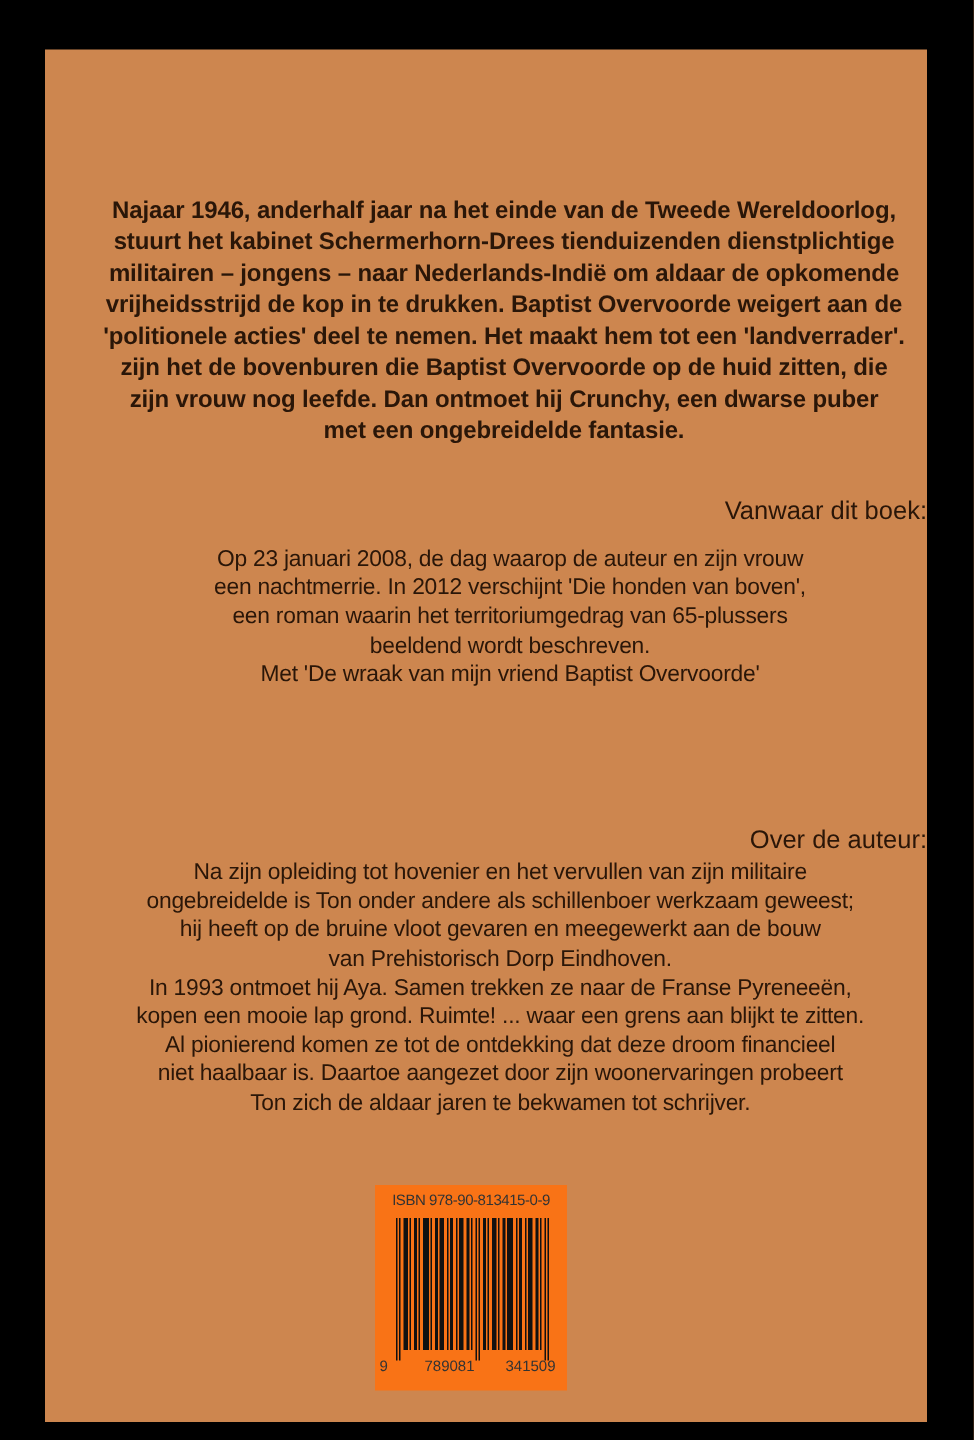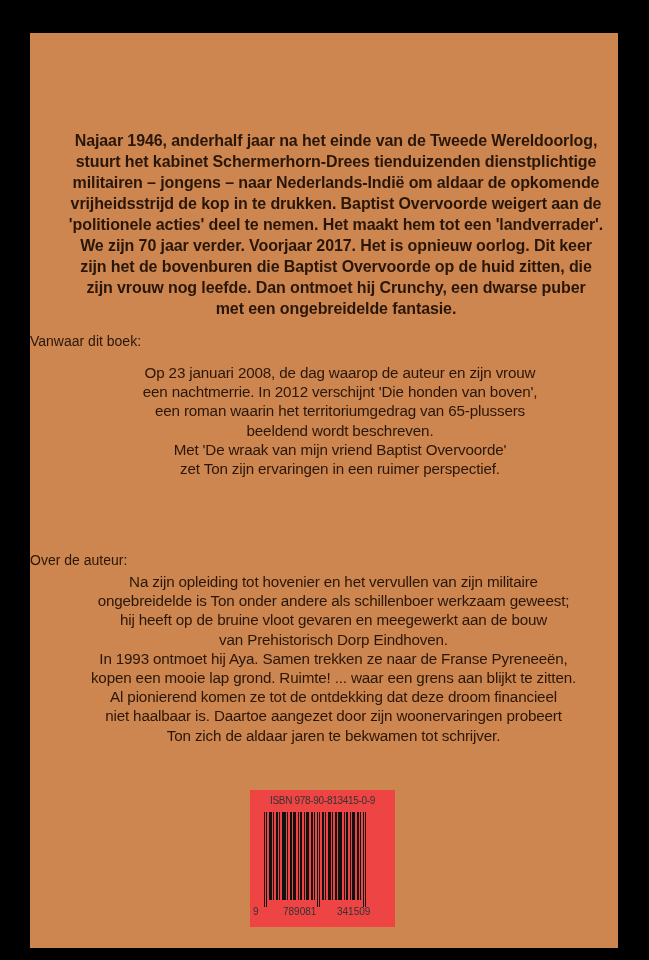--- a/index.html
+++ b/index.html
@@ -32,22 +32,22 @@
       font-weight: bold;
       font-size: 16px;
       line-height: 21px;
       letter-spacing: -0.1px;
       padding-left: 24px;
     }
     .section-heading {
       position: absolute;
       left: 0;
       right: 0;
-      text-align: left;
-      font-size: 14px;
+      text-align: right;
+      font-size: 17px;
       line-height: 20px;
     }
     .section-body {
       position: absolute;
       left: 0;
       right: 0;
       text-align: center;
       font-size: 15.2px;
       line-height: 19.2px;
       letter-spacing: -0.15px;
@@ -55,23 +55,23 @@
     .line { display: block; white-space: nowrap; }
     .heading-why { top: 298px; }
     .body-why { top: 330px; margin-left: 32px; }
     .heading-author { top: 517px; }
     .body-author { top: 539px; padding-left: 19px; }
 
     .barcode-box {
       position: absolute;
       left: 220px;
       top: 757px;
-      width: 145px;
+      width: 128px;
       height: 137px;
-      background: #ef4444;
+      background: #f97316;
     }
     .isbn-text {
       position: absolute;
       left: 0;
       right: 0;
       top: 5px;
       text-align: center;
       font-size: 10px;
       color: #333;
       font-family: "Liberation Sans Narrow", "Liberation Sans", sans-serif;
@@ -107,34 +107,32 @@
 <body>
 
 <div class="cover">
 
   <div class="blurb">
     <span class="line">Najaar 1946, anderhalf jaar na het einde van de Tweede Wereldoorlog,</span>
     <span class="line">stuurt het kabinet Schermerhorn-Drees tienduizenden dienstplichtige</span>
     <span class="line">militairen – jongens – naar Nederlands-Indië om aldaar de opkomende</span>
     <span class="line">vrijheidsstrijd de kop in te drukken. Baptist Overvoorde weigert aan de</span>
     <span class="line">'politionele acties' deel te nemen. Het maakt hem tot een 'landverrader'.</span>
-    <span class="line">We zijn 70 jaar verder. Voorjaar 2017. Het is opnieuw oorlog. Dit keer</span>
     <span class="line">zijn het de bovenburen die Baptist Overvoorde op de huid zitten, die</span>
     <span class="line">zijn vrouw nog leefde. Dan ontmoet hij Crunchy, een dwarse puber</span>
     <span class="line">met een ongebreidelde fantasie.</span>
   </div>
 
   <div class="section-heading heading-why">Vanwaar dit boek:</div>
   <div class="section-body body-why">
     <span class="line">Op 23 januari 2008, de dag waarop de auteur en zijn vrouw</span>
     <span class="line">een nachtmerrie. In 2012 verschijnt 'Die honden van boven',</span>
     <span class="line">een roman waarin het territoriumgedrag van 65-plussers</span>
     <span class="line">beeldend wordt beschreven.</span>
     <span class="line">Met 'De wraak van mijn vriend Baptist Overvoorde'</span>
-    <span class="line">zet Ton zijn ervaringen in een ruimer perspectief.</span>
   </div>
 
   <div class="section-heading heading-author">Over de auteur:</div>
   <div class="section-body body-author">
     <span class="line">Na zijn opleiding tot hovenier en het vervullen van zijn militaire</span>
     <span class="line">ongebreidelde is Ton onder andere als schillenboer werkzaam geweest;</span>
     <span class="line">hij heeft op de bruine vloot gevaren en meegewerkt aan de bouw</span>
     <span class="line">van Prehistorisch Dorp Eindhoven.</span>
     <span class="line">In 1993 ontmoet hij Aya. Samen trekken ze naar de Franse Pyreneeën,</span>
     <span class="line">kopen een mooie lap grond. Ruimte! ... waar een grens aan blijkt te zitten.</span>

